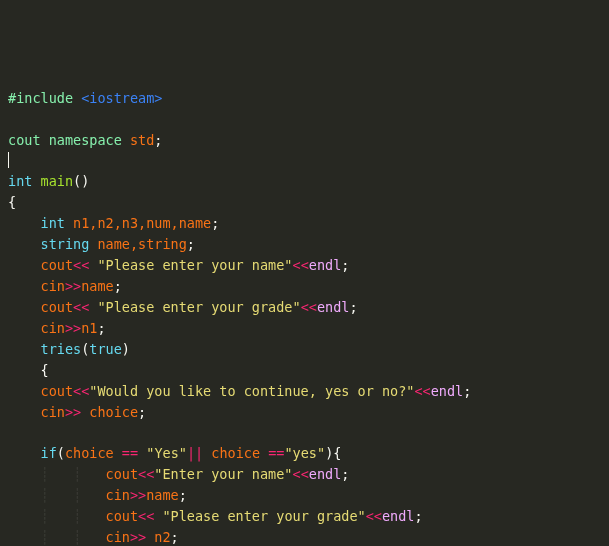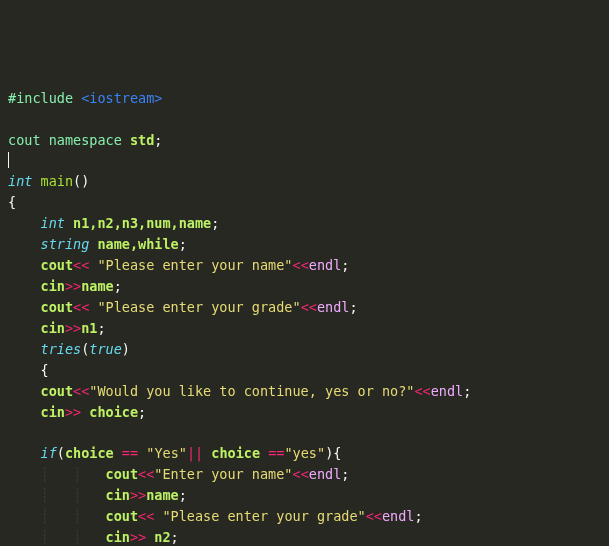--- a/index.html
+++ b/index.html
@@ -9,22 +9,22 @@
     font-size: 13.5px;
     line-height: 1.55;
     color: #f8f8f2;
     width: 609px;
     height: 546px;
     overflow: hidden;
     padding: 4px 8px;
     white-space: pre;
   }
   .kw-pre    { color: #86efac; }   
-  .kw-type   { color: #66d9ef; font-style: italic; } 
-  .ident     { color: #bef264; font-weight: bold; }
+  .kw-type   { color: #66d9ef; } 
+  .ident     { color: #f97316; }
   .string    { color: #e6db74; }
   .op        { color: #f92672; } 
   .punct     { color: #f8f8f2; }
   .func      { color: #a6e22e; margin-top: 12px; }
   .endl      { color: #f0abfc; }
   .lib       { color: #3b82f6; }
   .cursor {
     display: inline-block;
     width: 1px;
     height: 16px;
@@ -40,21 +40,21 @@
 
 
 
 <div><span><span class="kw-pre">#include</span> <span class="lib">&lt;iostream&gt;</span></span>
 <span></span>
 <span><span class="kw-pre">cout</span> <span class="kw-pre">namespace</span> <span class="ident">std</span><span class="punct">;</span></span>
 <span><span class="cursor"></span></span>
 <span><span class="kw-type">int</span> <span class="func">main</span><span class="punct">()</span></span>
 <span><span class="punct">{</span></span>
 <span>    <span class="kw-type">int</span> <span class="ident">n1,n2,n3,num,name</span><span class="punct">;</span></span>
-<span>    <span class="kw-type">string</span> <span class="ident">name,while</span><span class="punct">;</span></span>
+<span>    <span class="kw-type">string</span> <span class="ident">name,string</span><span class="punct">;</span></span>
 <span>    <span class="ident">cout</span><span class="op">&lt;&lt;</span> <span class="string">"Please enter your name"</span><span class="op">&lt;&lt;</span><span class="endl">endl</span><span class="punct">;</span></span>
 <span>    <span class="ident">cin</span><span class="op">&gt;&gt;</span><span class="ident">name</span><span class="punct">;</span></span>
 <span>    <span class="ident">cout</span><span class="op">&lt;&lt;</span> <span class="string">"Please enter your grade"</span><span class="op">&lt;&lt;</span><span class="endl">endl</span><span class="punct">;</span></span>
 <span>    <span class="ident">cin</span><span class="op">&gt;&gt;</span><span class="ident">n1</span><span class="punct">;</span></span>
 <span>    <span class="kw-type">tries</span><span class="punct">(</span><span class="kw-type">true</span><span class="punct">)</span></span>
 <span>    <span class="punct">{</span></span>
 <span>    <span class="ident">cout</span><span class="op">&lt;&lt;</span><span class="string">"Would you like to continue, yes or no?"</span><span class="op">&lt;&lt;</span><span class="endl">endl</span><span class="punct">;</span></span>
 <span>    <span class="ident">cin</span><span class="op">&gt;&gt;</span> <span class="ident">choice</span><span class="punct">;</span></span>
 <span></span>
 <span>    <span class="kw-type">if</span><span class="punct">(</span><span class="ident">choice</span> <span class="op">==</span> <span class="string">"Yes"</span><span class="op">||</span> <span class="ident">choice</span> <span class="op">==</span><span class="string">"yes"</span><span class="punct">){</span></span>

